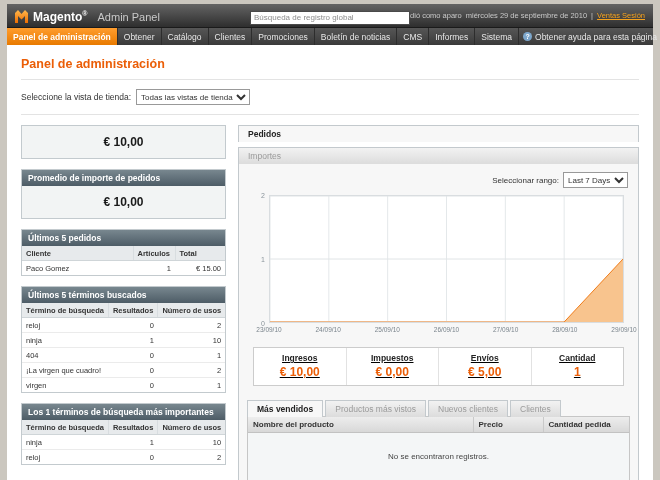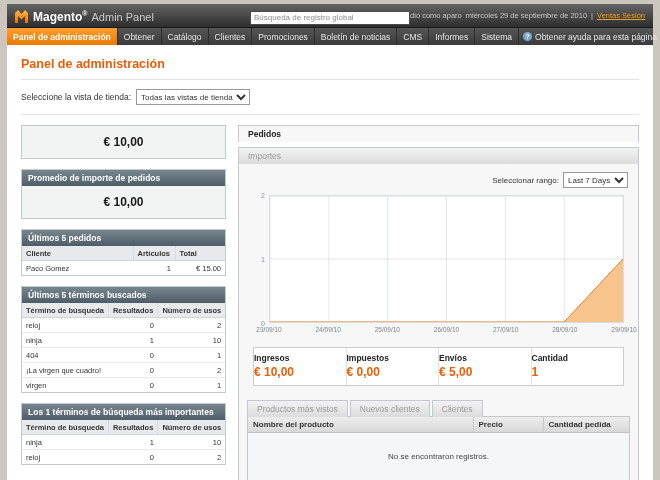--- a/index.html
+++ b/index.html
@@ -5,21 +5,21 @@
   *{box-sizing:border-box;margin:0;padding:0;}
   html,body{width:660px;height:480px;}
   body{overflow:hidden;background:#cbc7bf;font-family:"Liberation Sans",sans-serif;}
   .page{width:646px;margin:0 auto;padding-top:4px;}
 
   
   .hdr{height:24px;background:linear-gradient(#646464,#2e2e2e);display:flex;align-items:center;padding:0 8px;position:relative;border-bottom:1px solid #1a1a1a;}
   .logo{display:flex;align-items:center;gap:5px;}
   .brand{color:#fff;font-weight:bold;font-size:12px;}
   .brand .r{font-size:7px;vertical-align:super;}
-  .brand2{color:#c9c9c9;font-size:11px;margin-left:4px;}
+  .brand2{color:#c9c9c9;font-size:11px;margin-left:10px;}
   .search{position:absolute;left:50%;transform:translateX(-50%);}
   .search input{width:160px;height:14px;font-size:8px;color:#8c8c8c;border:1px solid #4a4a4a;padding:0 3px;font-family:inherit;background:#fff;}
   .hdr-meta{margin-left:auto;display:flex;align-items:center;gap:4px;font-size:7.5px;color:#c9c9c9;white-space:nowrap;}
   .logout{color:#f6a21d;text-decoration:underline;cursor:pointer;}
 
   
   .nav{height:17px;background:linear-gradient(#565656,#3a3a3a);display:flex;align-items:stretch;font-size:8.5px;color:#e8e8e8;}
   .nav-item{display:flex;align-items:center;padding:0 6px;border-right:1px solid #2d2d2d;cursor:pointer;white-space:nowrap;}
   .nav-item.active{background:linear-gradient(#ff9d2e,#e87a00);color:#fff;font-weight:bold;}
   .nav-help{margin-left:auto;display:flex;align-items:center;gap:3px;padding:0 4px;cursor:pointer;white-space:nowrap;}
@@ -58,21 +58,21 @@
   .chart-wrap{display:flex;}
   .ylab{width:16px;position:relative;font-size:7px;color:#8a949b;}
   .ylab span{position:absolute;right:4px;transform:translateY(-50%);}
   .plot{flex:1;height:128px;position:relative;border:1px solid #d9dde0;background:#fff;}
   .plot svg{position:absolute;inset:0;width:100%;height:100%;display:block;}
   .xlabs{position:relative;height:11px;margin-left:16px;font-size:6.5px;color:#7a848c;margin-top:3px;}
   .xlabs span{position:absolute;transform:translateX(-50%);white-space:nowrap;}
 
   
   .totals{display:flex;border:1px solid #ccc;background:#fff;margin:10px 6px 0;}
-  .tcell{flex:1;text-align:left;padding:5px 0 6px;border-left:1px solid #e2e2e2;}
+  .tcell{flex:1;text-align:center;padding:5px 0 6px;border-left:1px solid #e2e2e2;text-decoration:underline;}
   .tcell:first-child{border-left:none;}
   .tlabel{font-size:8.5px;font-weight:bold;color:#222;}
   .tvalue{font-size:12px;font-weight:bold;color:#eb5e07;margin-top:2px;}
 
   
   .tabs2{display:flex;gap:2px;margin-top:14px;position:relative;z-index:2;}
   .grid{border:1px solid #c6c6c6;background:#fff;}
   .grid th{background:linear-gradient(#ededed,#d8d8d8);font-size:8px;font-weight:bold;text-align:left;padding:3px 5px;border-right:1px solid #c9c9c9;border-bottom:1px solid #c2c2c2;color:#333;white-space:nowrap;}
   .grid th:last-child{border-right:none;}
   .grid .empty{background:#f4f6f7;text-align:center;font-size:8px;color:#444;padding:19px 0;}
@@ -294,20 +294,21 @@
               <div class="tlabel">Envíos</div>
               <div class="tvalue">€ 5,00</div>
             </div>
             <div class="tcell">
               <div class="tlabel">Cantidad</div>
               <div class="tvalue">1</div>
             </div>
           </div>
 
           <div class="tabs2">
+            <div class="tab active">Más vendidos</div>
             <div class="tab">Productos más vistos</div>
             <div class="tab">Nuevos clientes</div>
             <div class="tab">Clientes</div>
           </div>
 
           <div class="grid">
             <table>
               <thead>
                   <tr>
                 <th>Nombre del producto</th>

